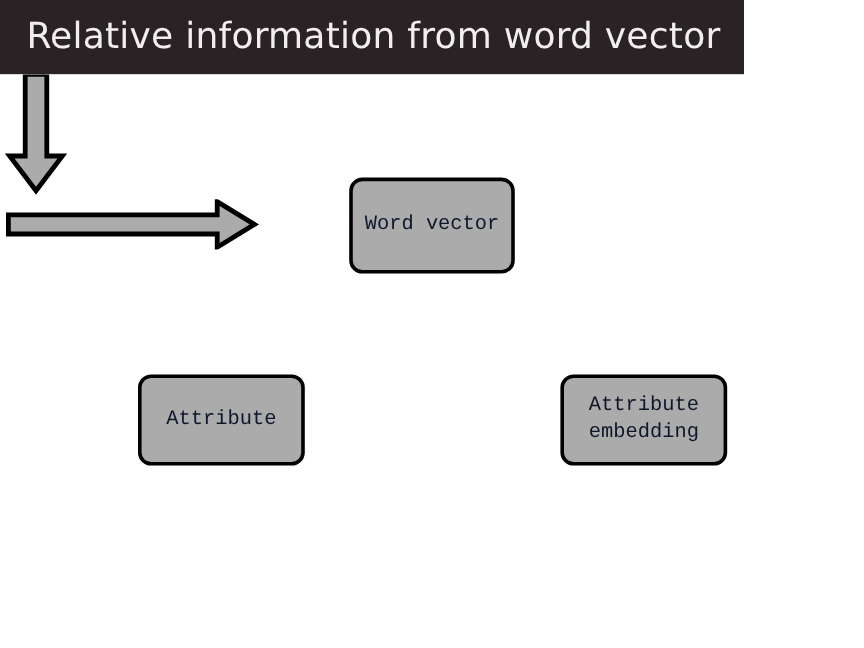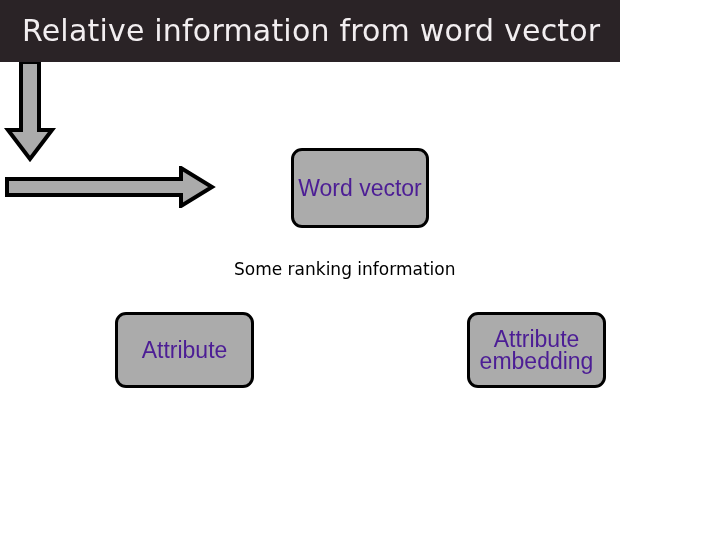--- a/index.html
+++ b/index.html
@@ -52,24 +52,24 @@
     box-sizing: border-box;
     background: #ababab;
     border: 3px solid #000000;
     border-radius: 11px;
     display: flex;
     align-items: center;
     justify-content: center;
     text-align: center;
   }
   .node-label {
-    color: #4c1d95;
-    font-size: 23px;
+    color: #0f172a;
+    font-size: 17px;
     line-height: 22px;
-    font-family: Liberation Sans, sans-serif;
+    font-family: Liberation Mono, monospace;
     white-space: pre-line;
   }
 
   
   #box-word-vector {
     left: 291px;
     top: 86px;
     width: 138px;
     height: 80px;
   }
@@ -128,21 +128,20 @@
   <div class="node-box" id="box-word-vector">
     <span class="node-label">Word vector</span>
   </div>
 
   <div id="arrow-down-wrap">
     <svg class="arrow-svg" width="60" height="104" viewBox="0 0 60 104">
       <polygon points="21,0 39,0 39,68 52,68 30,97 8,68 21,68" fill="#ababab" stroke="#000000" stroke-width="4" stroke-linejoin="miter"></polygon>
     </svg>
   </div>
 
-  <div id="ranking-caption">Some ranking information</div>
 
   <div class="node-box" id="box-attribute">
     <span class="node-label">Attribute</span>
   </div>
 
   <div id="arrow-right-wrap">
     <svg class="arrow-svg" width="218" height="42" viewBox="0 0 218 42">
       <polygon points="7,13 181,13 181,2 212,21 181,40 181,29 7,29" fill="#ababab" stroke="#000000" stroke-width="4" stroke-linejoin="miter"></polygon>
     </svg>
   </div>

